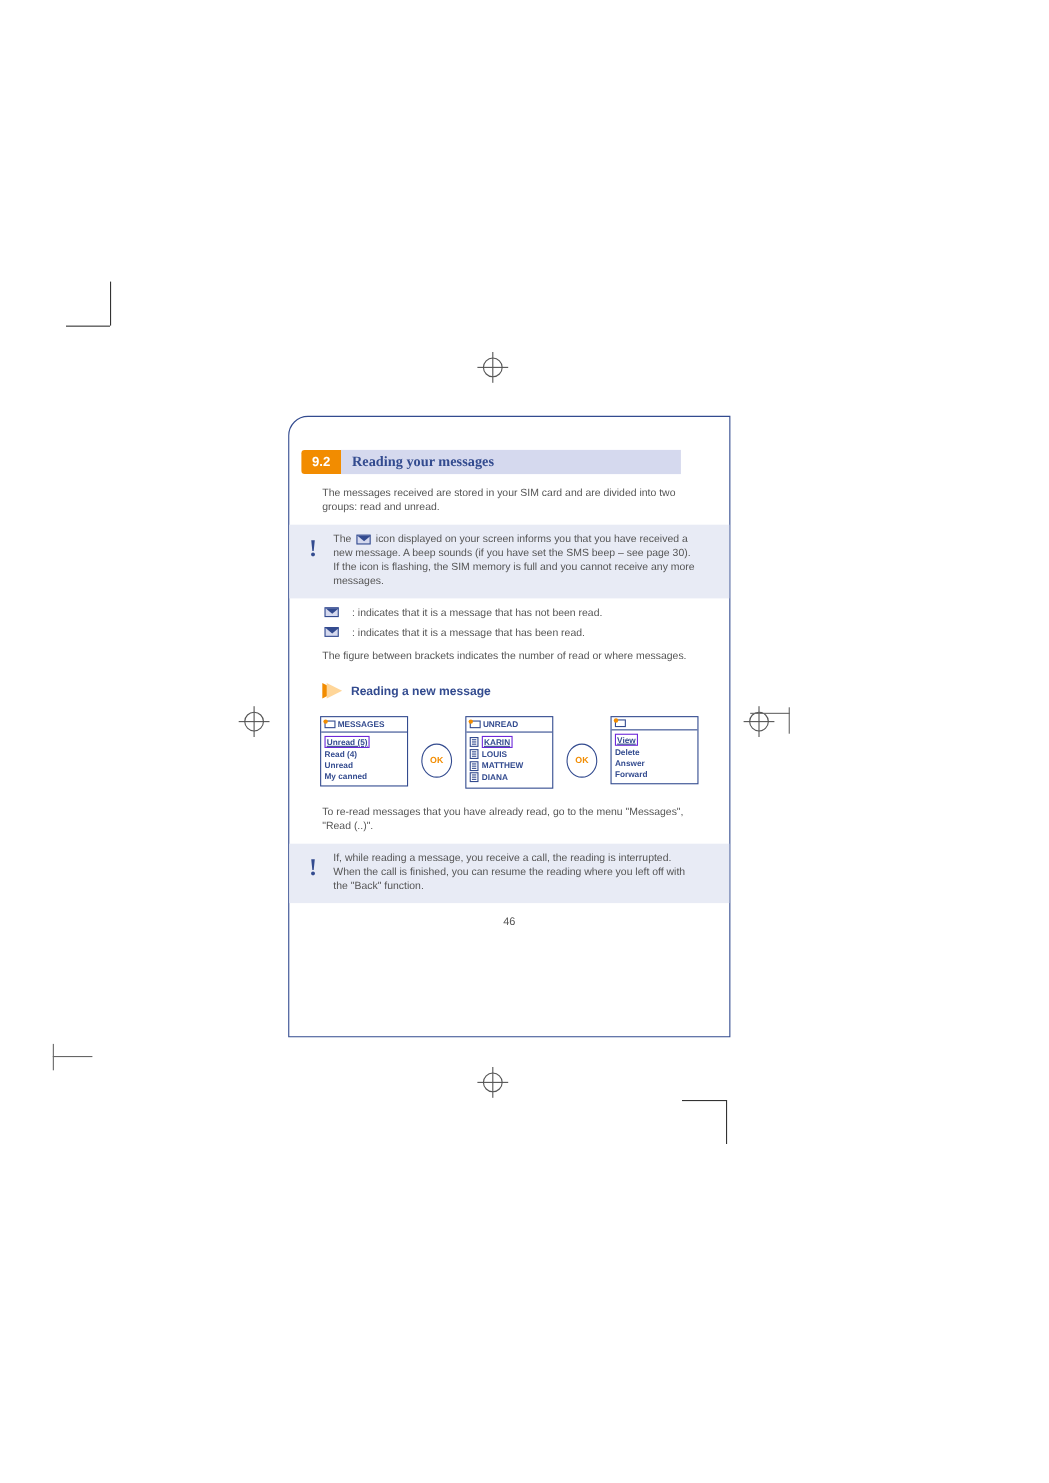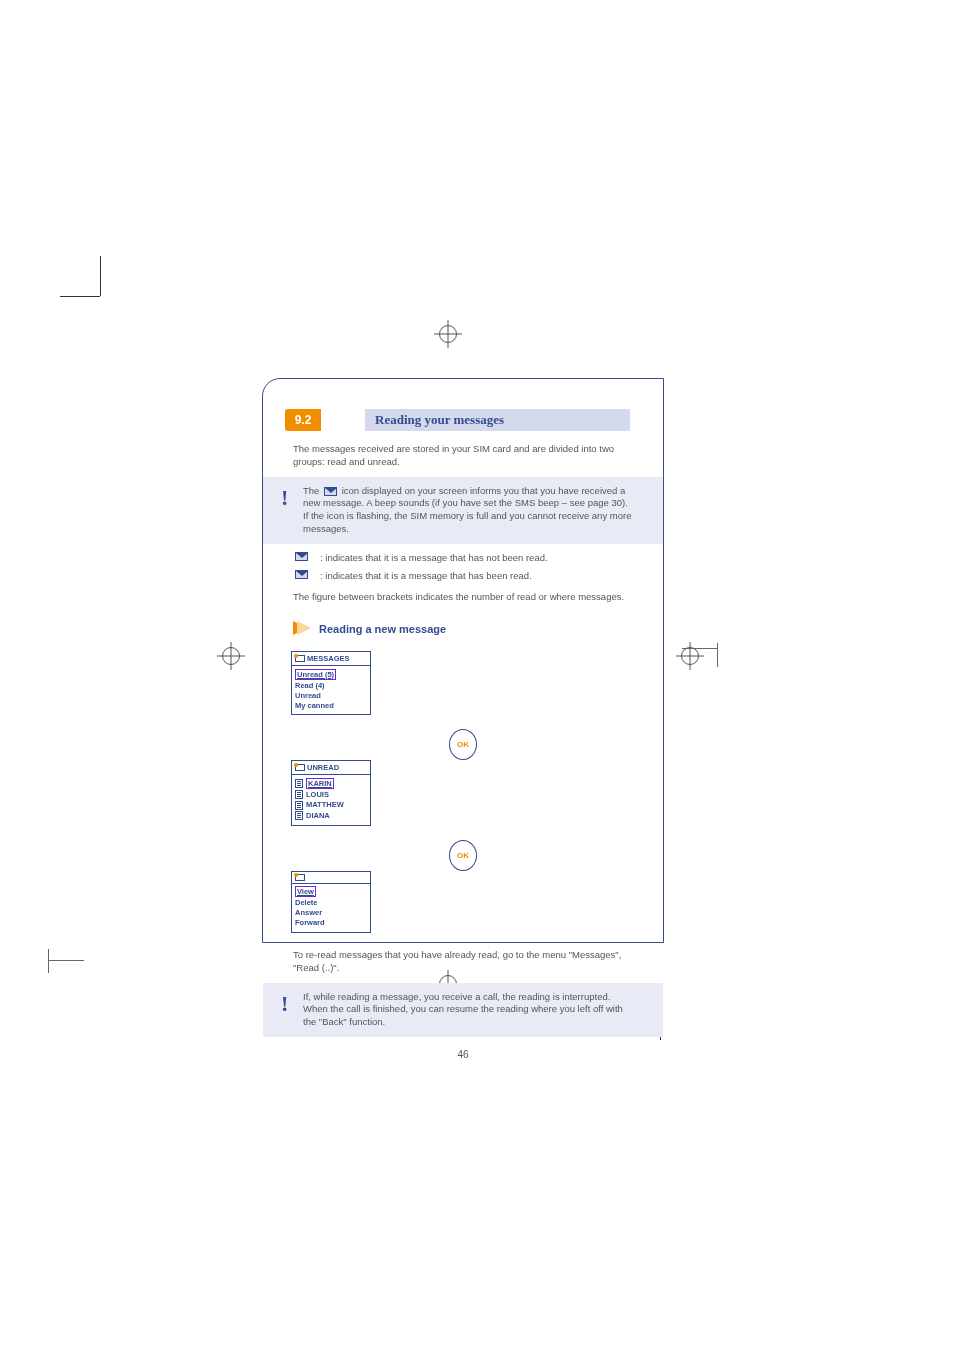--- a/index.html
+++ b/index.html
@@ -24,21 +24,21 @@
   .page {
     position: absolute;
     left: 262px;
     top: 378px;
     width: 402px;
     height: 565px;
     border: 1px solid #334b8f;
     border-top-left-radius: 18px;
     padding: 30px 0 0 0;
   }
-  .heading-row { display: flex; align-items: stretch; height: 22px; margin-left: 22px; width: 345px; gap: 44px; }
+  .heading-row { display: flex; align-items: stretch; height: 22px; margin-left: 11px; width: 345px; }
   .section-num {
     background: #f28c00;
     color: #fff;
     font-weight: bold;
     font-size: 12px;
     display: flex; align-items: center; justify-content: center;
     width: 36px;
     border-radius: 3px 0 0 3px;
   }
   .section-title {
@@ -104,21 +104,20 @@
     margin-right: 8px;
   }
   .tri2 { border-left-color:#ffd699; margin-left:-18px; margin-right:8px; }
   .subhead { color:#334b8f; font-weight:bold; font-size:11px; }
 
   .screens-row {
     display: flex;
     align-items: flex-start;
     justify-content: space-between;
     margin: 16px 28px;
-    flex-direction: column;
   }
   .screen {
     width: 80px;
     border: 1px solid #334b8f;
     font-size: 7.5px;
     color: #334b8f;
     font-weight: bold;
   }
   .screen .s-head {
     border-bottom: 1px solid #334b8f;

